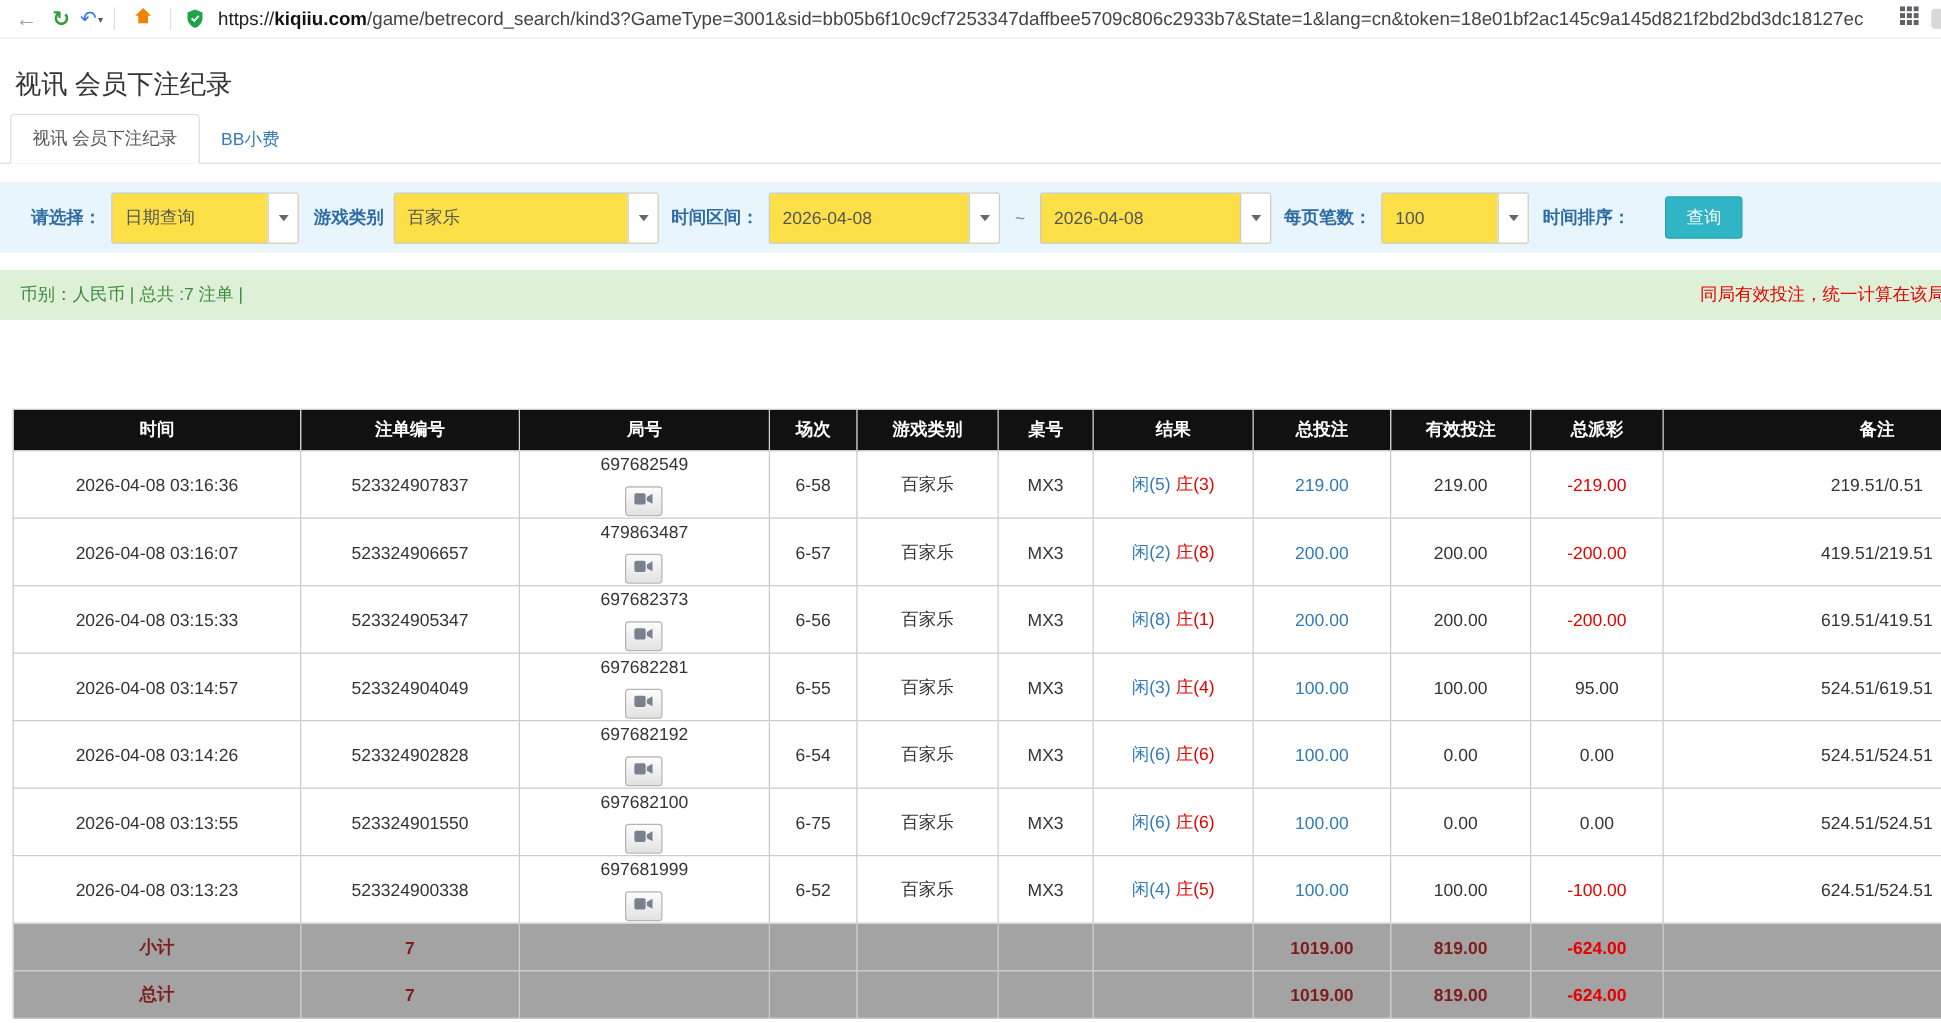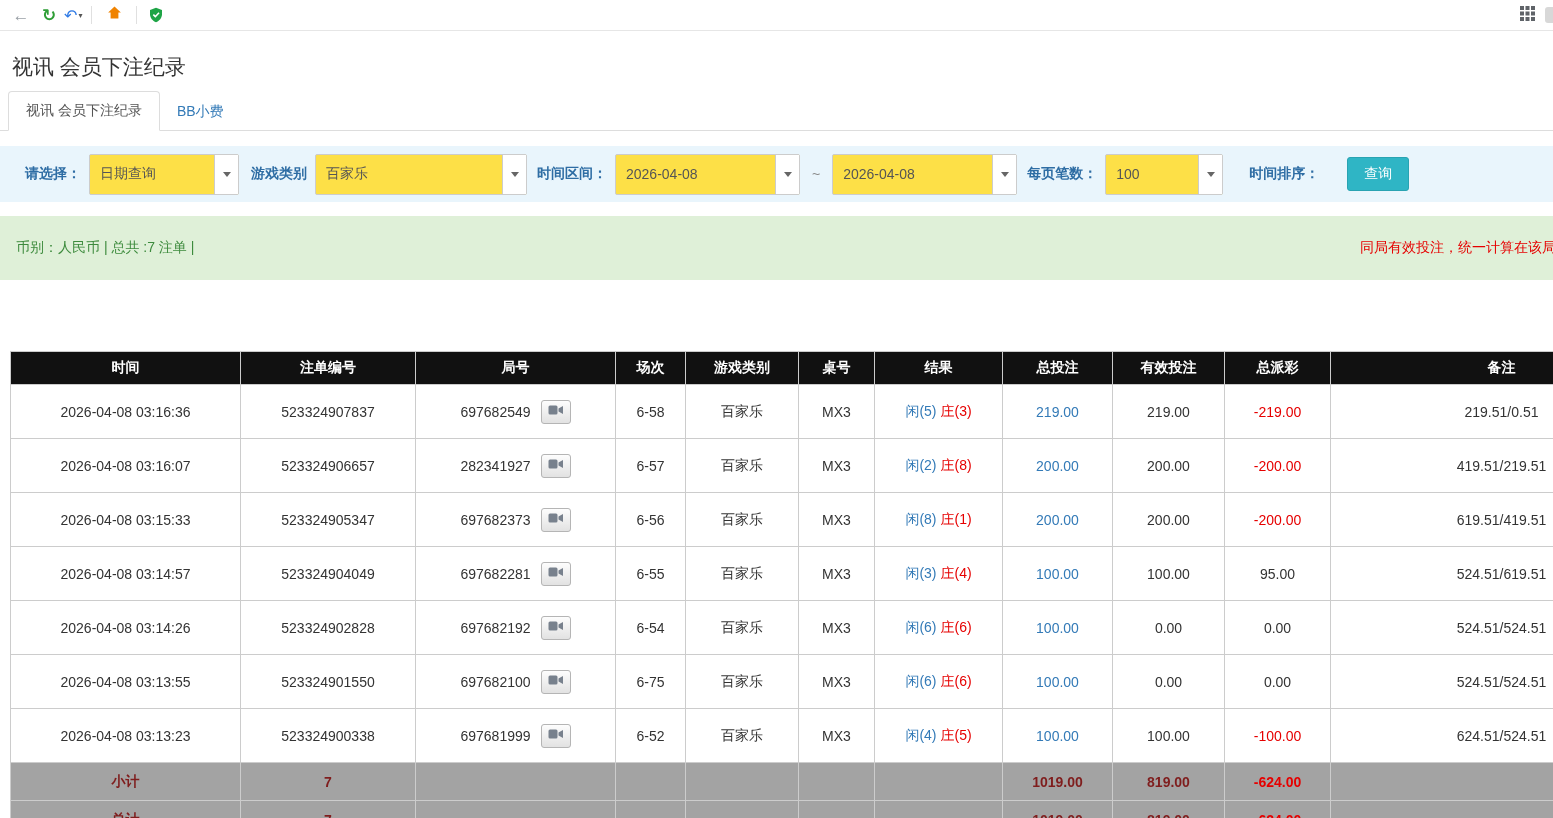--- a/index.html
+++ b/index.html
@@ -57,38 +57,38 @@
   .caret-tri { width:0; height:0; border-left:4px solid transparent; border-right:4px solid transparent; border-top:5px solid #666; }
   .tilde { color:#888; font-size:14px; margin:0 4px; }
   .search-btn {
     margin-left:20px; width:62px; height:34px; flex:0 0 auto;
     background:#2fb5c5; color:#fff; border:1px solid #29a3b2; border-radius:3px;
     font-size:14px; cursor:pointer; font-family:inherit;
   }
 
   
   .info-bar {
-    margin-top:14px; height:64px; background:#dff0d8; position:relative;
+    margin-top:14px; height:40px; background:#dff0d8; position:relative;
     display:flex; align-items:center; padding-left:16px; font-size:14px;
   }
   .info-left { color:#3d8b3d; }
   .info-right { position:absolute; left:1360px; color:#e60000; white-space:nowrap; }
 
   
   .table-wrap { margin-top:71px; padding-left:10px; }
   table { border-collapse:collapse; table-layout:fixed; width:1662px; font-size:14px; color:#333; }
   th {
     background:#111; color:#fff; font-weight:bold; height:33px;
     border:1px solid #ccc; text-align:center; font-size:14px;
   }
   td { height:54px; border:1px solid #ccc; text-align:center; background:#fff; }
   .col0{width:230px}.col1{width:175px}.col2{width:200px}.col3{width:70px}.col4{width:113px}
   .col5{width:76px}.col6{width:128px}.col7{width:110px}.col8{width:112px}.col9{width:106px}.col10{width:342px}
 
-  .round-wrap { display:inline-flex; align-items:center; gap:10px; }
+  .round-wrap { display:inline-flex; align-items:center; gap:10px;flex-direction:column; }
   .video-btn {
     width:30px; height:24px; border:1px solid #b5b5b5; border-radius:3px;
     background:linear-gradient(#fdfdfd,#e2e2e2); cursor:pointer;
     display:inline-flex; align-items:center; justify-content:center; padding:0;
   }
   .player { color:#337ab7; }
   .banker { color:#e60000; margin-left:4px; }
   .bet-link { color:#337ab7; cursor:pointer; }
   .neg { color:#e60000; }
   tr.summary td { background:#a3a3a3; color:#7f1d1d; font-weight:bold; height:38px; }
@@ -110,20 +110,21 @@
         <path d="M3 12 L12 3.5 L21 12 H17.5 V20.5 H6.5 V12 Z" fill="#f08300"></path>
       </svg>
   </span>
   <span class="vsep"></span>
   <span class="shield">
     <svg width="16" height="16" viewBox="0 0 24 24">
         <path d="M12 1 L21 4.5 V11 C21 16.5 17 21 12 23 C7 21 3 16.5 3 11 V4.5 Z" fill="#1ea446"></path>
         <path d="M8 11.5 L11 14.5 L16.5 8.5" stroke="#fff" stroke-width="2.4" fill="none"></path>
       </svg>
   </span>
+  <span class="url-text"><span class="scheme">https://</span><span class="domain">kiqiiu.com</span><span class="path">/game/betrecord_search/kind3?GameType=3001&amp;sid=bb05b6f10c9cf7253347daffbee5709c806c2933b7&amp;State=1&amp;lang=cn&amp;token=18e01bf2ac145c9a145d821f2bd2bd3dc18127ec</span></span>
   <span class="chrome-right">
     <span>
       <svg width="15" height="15" viewBox="0 0 15 15">
         <rect x="0" y="0" width="4" height="4" fill="#5f6368"></rect>
           <rect x="5.5" y="0" width="4" height="4" fill="#5f6368"></rect>
           <rect x="11" y="0" width="4" height="4" fill="#5f6368"></rect>
         <rect x="0" y="5.5" width="4" height="4" fill="#5f6368"></rect>
           <rect x="5.5" y="5.5" width="4" height="4" fill="#5f6368"></rect>
           <rect x="11" y="5.5" width="4" height="4" fill="#5f6368"></rect>
         <rect x="0" y="11" width="4" height="4" fill="#5f6368"></rect>
@@ -175,21 +176,21 @@
   </div>
 
   <span class="flabel" style="margin-left:2px">每页笔数：</span>
   <div class="ctrl" style="width:118px">
     <span class="val">100</span>
     <span class="caret-seg">
         <span class="caret-tri"></span>
       </span>
   </div>
 
-  <span class="flabel" style="margin-left:18px">时间排序：</span>
+  <span class="flabel" style="margin-left:3px">时间排序：</span>
 
   <button class="search-btn">查询</button>
 </div>
 
 <div class="info-bar">
   <span class="info-left">币别：人民币 | 总共 :7 注单 |</span>
   <span class="info-right">同局有效投注，统一计算在该局</span>
 </div>
 
 <div class="table-wrap">
@@ -228,21 +229,21 @@
           <td class="col6"><span class="player">闲(5)</span><span class="banker">庄(3)</span></td>
           <td class="col7"><span class="bet-link">219.00</span></td>
           <td class="col8">219.00</td>
           <td class="col9 neg">-219.00</td>
           <td class="col10">219.51/0.51</td>
         </tr>
         <tr>
           <td class="col0">2026-04-08 03:16:07</td>
           <td class="col1">523324906657</td>
           <td class="col2"><span class="round-wrap">
-              <span>282341927</span>
+              <span>479863487</span>
               <button class="video-btn">
                 <span><svg width="16" height="12" viewBox="0 0 16 12">
                     <rect x="0.5" y="1.5" width="9" height="9" rx="1.5" fill="#78818d"></rect>
                     <path d="M10.5 4.5 L15 2 V10 L10.5 7.5 Z" fill="#78818d"></path>
                   </svg></span>
               </button>
             </span></td>
           <td class="col3">6-57</td>
           <td class="col4">百家乐</td>
           <td class="col5">MX3</td>

